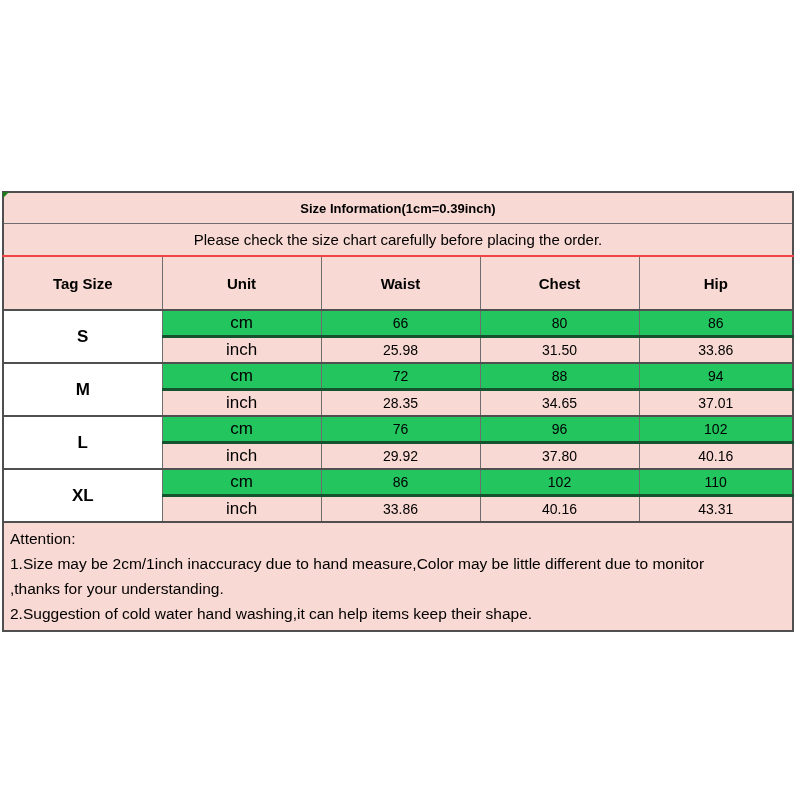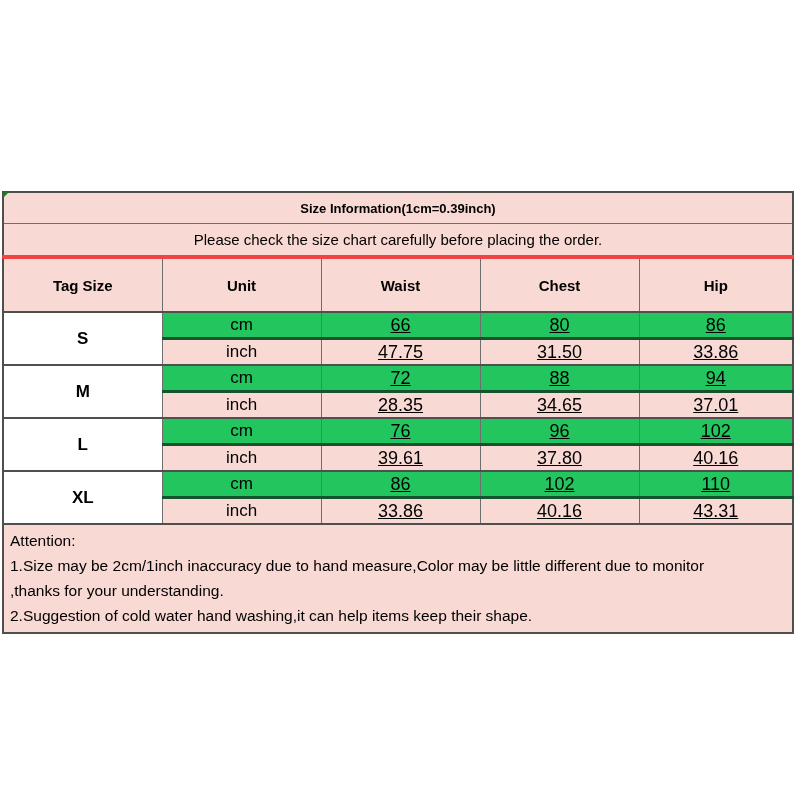--- a/index.html
+++ b/index.html
@@ -53,25 +53,25 @@
     font-size: 13px;
   }
   tr.row-subtitle td {
     height: 31px;
     font-size: 15px;
   }
   tr.row-header th {
     height: 52px;
     font-weight: bold;
     font-size: 15px;
-    border-top: 4px solid #ef4444;
+    border-top: 2px solid #ef4444;
     border-bottom: 2px solid #4f4f4f;
   }
   tr.row-data td { height: 24px; }
-  tr.row-data td.num { font-size: 18px; text-decoration: underline; }
+  tr.row-data td.num { font-size: 14px; }
   tr.row-data td.unit { font-size: 17px; }
   td.tag {
     font-weight: bold;
     font-size: 17px;
     background: #ffffff;
   }
   tr.group-start td { border-top: 2px solid #4f4f4f; }
   tr.row-inch td { border-top: 3px solid #14532d; text-align: center; }
 
   tr.row-attention td {
@@ -131,21 +131,21 @@
 
         <tr class="row-data row-cm group-start">
           <td class="tag" rowspan="2">S</td>
           <td class="unit white">cm</td>
           <td class="num white">66</td>
           <td class="num white">80</td>
           <td class="num white">86</td>
         </tr>
         <tr class="row-data row-inch">
           <td class="unit pink">inch</td>
-          <td class="num pink">47.75</td>
+          <td class="num pink">25.98</td>
           <td class="num pink">31.50</td>
           <td class="num pink">33.86</td>
         </tr>
 
         <tr class="row-data row-cm group-start">
           <td class="tag" rowspan="2">M</td>
           <td class="unit white">cm</td>
           <td class="num white">72</td>
           <td class="num white">88</td>
           <td class="num white">94</td>
@@ -159,21 +159,21 @@
 
         <tr class="row-data row-cm group-start">
           <td class="tag" rowspan="2">L</td>
           <td class="unit white">cm</td>
           <td class="num white">76</td>
           <td class="num white">96</td>
           <td class="num white">102</td>
         </tr>
         <tr class="row-data row-inch">
           <td class="unit pink">inch</td>
-          <td class="num pink">39.61</td>
+          <td class="num pink">29.92</td>
           <td class="num pink">37.80</td>
           <td class="num pink">40.16</td>
         </tr>
 
         <tr class="row-data row-cm group-start">
           <td class="tag" rowspan="2">XL</td>
           <td class="unit white">cm</td>
           <td class="num white">86</td>
           <td class="num white">102</td>
           <td class="num white">110</td>

